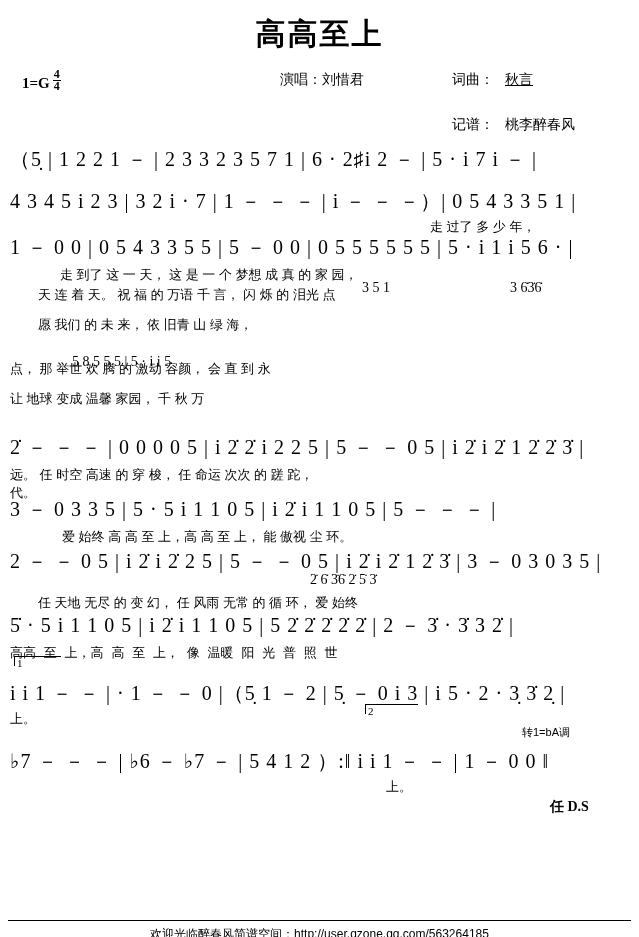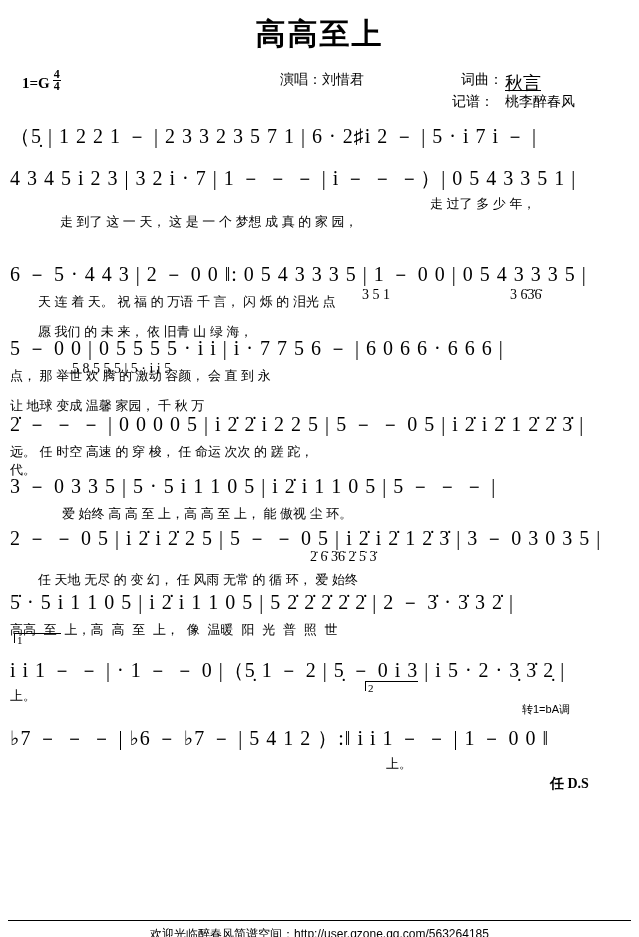--- a/index.html
+++ b/index.html
@@ -129,25 +129,25 @@
 <div class="page">
 
   <div class="title">高高至上</div>
 
   <div class="meta-row" style="height:26px;margin-top:10px;">
     <span class="meta-abs key-sig" style="left:22px;top:4px;">
       <span>1=</span><span>G</span><span class="frac"><span class="num">4</span><span class="den">4</span></span>
     </span>
     <span class="meta-abs" style="left:280px;top:6px;font-size:14px;">演唱：</span>
     <span class="meta-abs" style="left:322px;top:6px;font-size:14px;">刘惜君</span>
-    <span class="meta-abs" style="left:452px;top:6px;font-size:14px;margin-left:9px;">词曲：</span>
-    <span class="meta-abs" style="left:505px;top:6px;font-size:18px;text-decoration:underline;">秋言</span>
+    <span class="meta-abs" style="left:452px;top:6px;font-size:14px;">词曲：</span>
+    <span class="meta-abs" style="left:505px;top:6px;font-size:14px;text-decoration:underline;">秋言</span>
   </div>
 
-  <div class="meta-row" style="height:24px;">
+  <div class="meta-row" style="height:24px;margin-top:23px;">
     <span class="meta-abs" style="left:452px;top:2px;font-size:14px;">记谱：</span>
     <span class="meta-abs" style="left:505px;top:2px;font-size:14px;">桃李醉春风</span>
   </div>
 
   <div class="staff">
 
     <div class="line" style="height:42px;">
       <div class="notes" style="letter-spacing:1px;">
           <span class="abs" style="left:0;top:2px;">（5̣  |  1 2   2 1  －  |  2 3  3 2  3 5  7 1  |  6 · 2♯i  2 －  |  5 · i 7  i －  |</span>
         </div>
@@ -156,45 +156,42 @@
     <div class="line" style="height:46px;">
       <div class="notes" style="letter-spacing:1px;">
           <span class="abs" style="left:0;top:2px;">4 3 4  5 i  2 3  |  3 2  i · 7  |  1 － － －  |  i － － －）|  0 5  4 3  3 5 1  |</span>
         </div>
       <div class="lyrics">
           <span class="abs" style="left:420px;top:2px;">走 过了 多 少 年，</span>
         </div>
     </div>
 
     <div class="line" style="height:50px;">
+      <div class="notes" style="letter-spacing:1px;">
+          <span class="abs" style="left:0;top:2px;">1 － 0 0  |  0 5  4 3  3 5 5  |  5 － 0 0  |  0 5  5 5  5 5 5  |  5 · i  1 i  5 6 ·  |</span>
+        </div>
       <div class="lyrics">
           <span class="abs" style="left:50px;top:4px;">走 到了 这 一 天，            这 是 一 个 梦想    成   真  的 家 园，</span>
         </div>
     </div>
 
     <div class="line" style="height:74px;">
-      <div class="notes" style="letter-spacing:1px;">
-          <span class="abs" style="left:0;top:2px;">6 － 5 · 4  4 3  |  2 － 0 0  ‖:  0 5  4 3  3 3 5  |  1 － 0 0  |  0 5  4 3  3 3 5  |</span>
-        </div>
       <div class="lyrics">
           <span class="abs" style="left:28px;top:4px;">天 连 着 天。                  祝 福 的 万语 千  言，                闪 烁 的 泪光 点</span>
         </div>
       <div class="small-notes">
           <span class="abs" style="left:352px;top:-22px;">3 5 1</span>
           <span class="abs" style="left:500px;top:-22px;">3 6̇3̇6̇</span>
         </div>
       <div class="lyrics">
           <span class="abs" style="left:28px;top:-2px;">愿 我们 的 未 来，                  依 旧青 山 绿   海，</span>
         </div>
     </div>
 
     <div class="line" style="height:76px;">
-      <div class="notes" style="letter-spacing:1px;">
-          <span class="abs" style="left:0;top:2px;">5 － 0 0  |  0 5  5 5  5 · i i  |  i · 7  7 5  6 －  |  6 0 6  6 · 6  6 6  |</span>
-        </div>
       <div class="lyrics">
           <span class="abs" style="left:0;top:4px;">点，          那 举世  欢  腾   的    激动   容颜，          会 直 到   永</span>
         </div>
       <div class="small-notes">
           <span class="abs" style="left:62px;top:-22px;">5 8 5          5 5  |  5 · i   i 5</span>
         </div>
       <div class="lyrics">
           <span class="abs" style="left:0;top:-2px;">让 地球        变成   温馨  家园，            千 秋  万</span>
         </div>
     </div>

